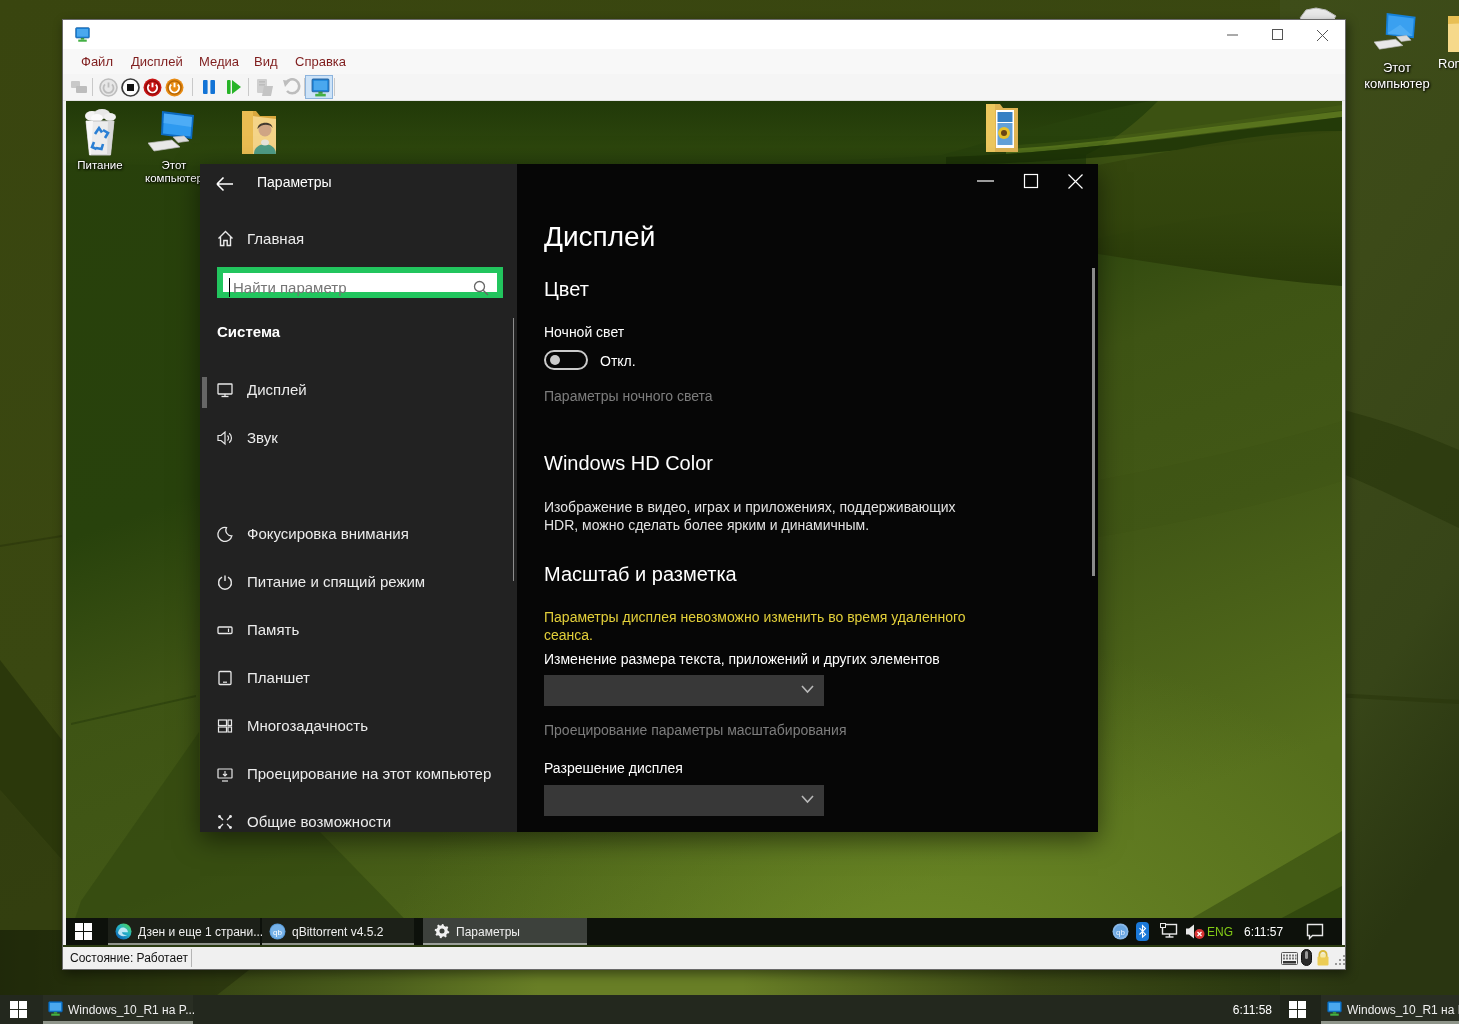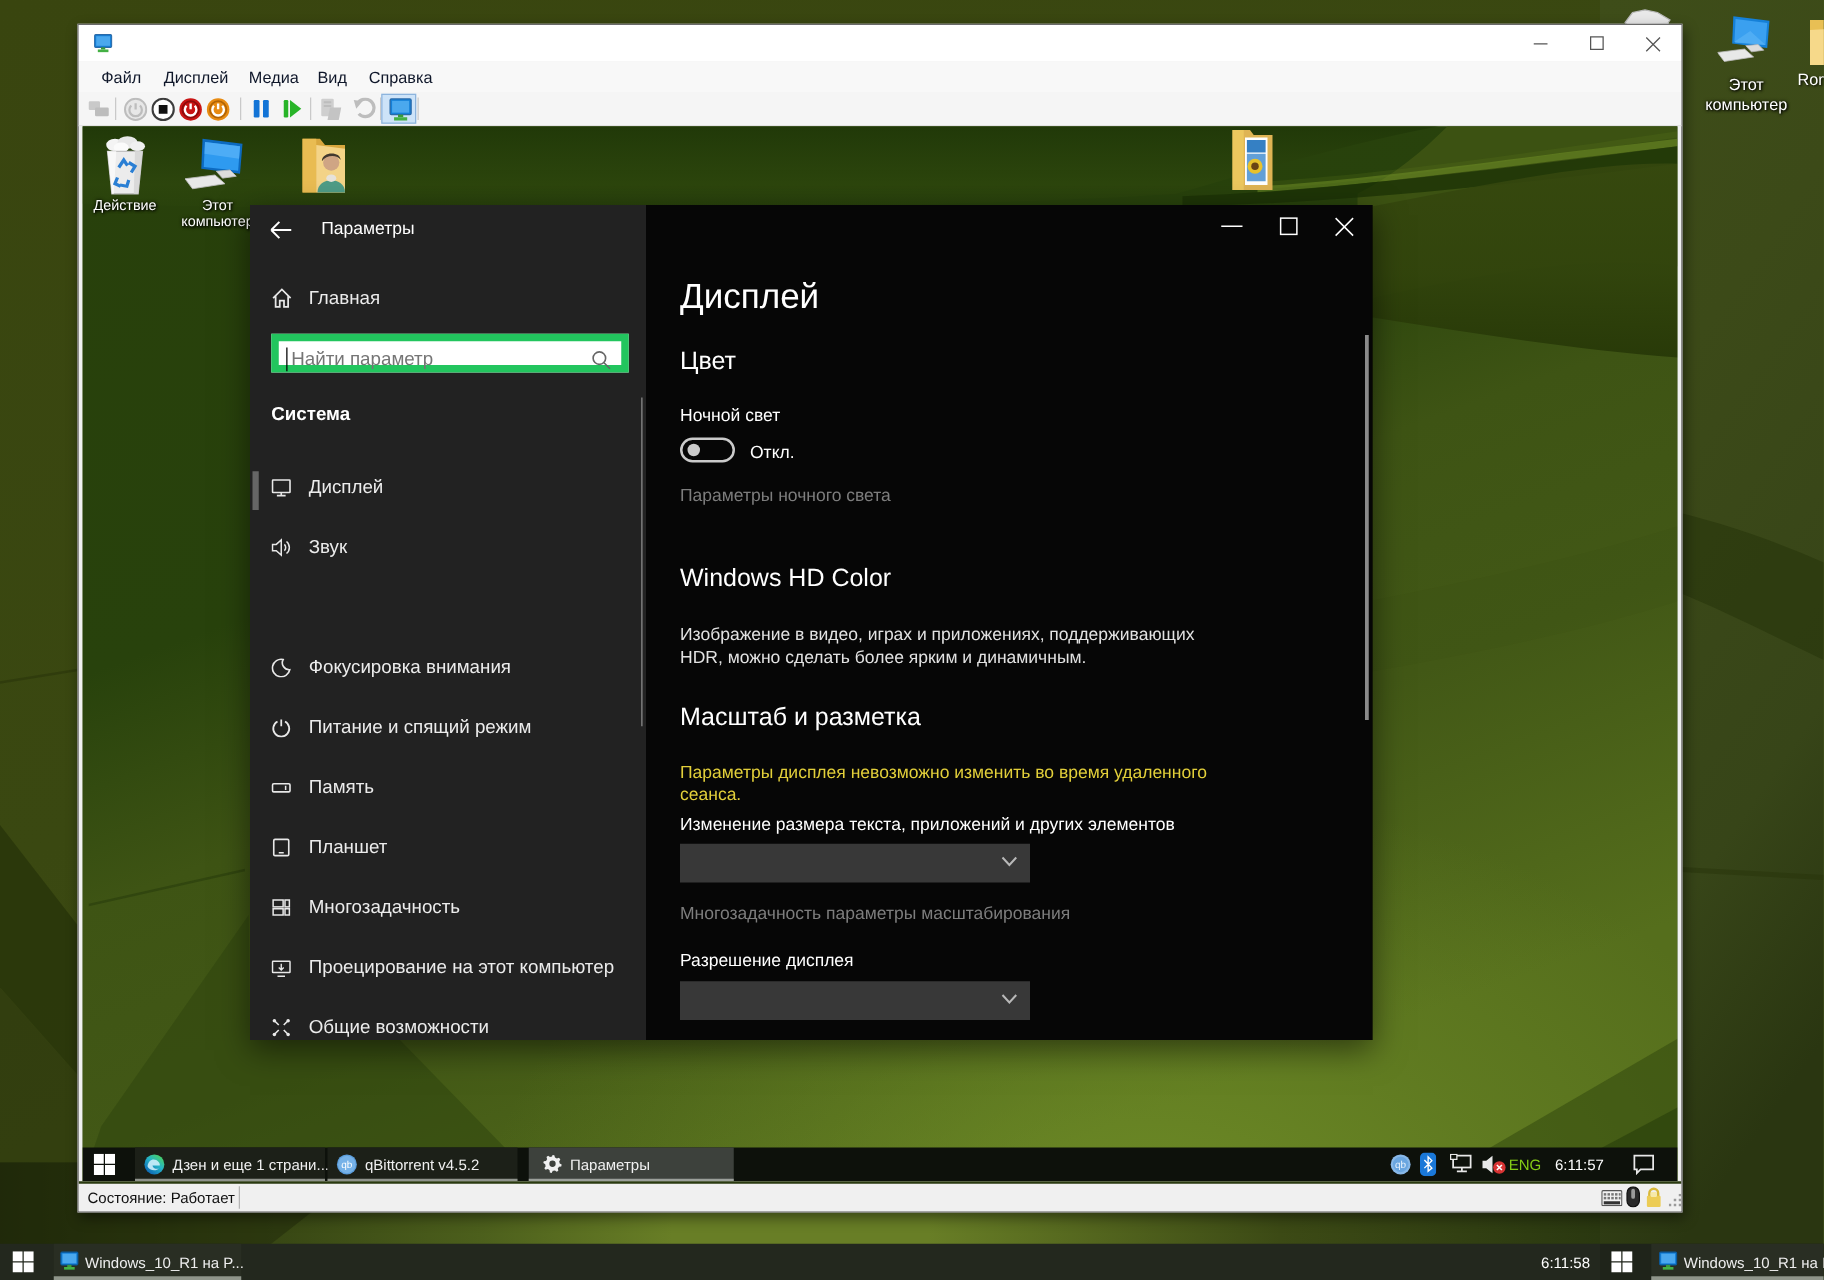--- a/index.html
+++ b/index.html
@@ -17,21 +17,21 @@
 #htb2 { left:1280px; width:179px; background:#1f241a; }
 .htask { position:absolute; top:0; height:26px; background:#292e23; }
 .hunder { position:absolute; bottom:0; height:3px; background:#8f958a; }
 
 
 #vmwin { left:62px; top:19px; width:1284px; height:951px; background:#f0f0f0;
   z-index:4; box-shadow:2px 4px 10px rgba(0,0,0,.45); border:1px solid #6a6a6a; }
 #vtitle { left:0; top:0; width:100%; height:29px; background:#fff; }
 #vtitle .ttxt { position:absolute; left:33px; top:8px; font-size:13px; color:#787878; white-space:nowrap; }
 .capbtn { position:absolute; top:0; width:45px; height:29px; }
-#vmenu { left:0; top:29px; width:100%; height:25px; background:#f8f8f8; font-size:13px; color:#0f172a; }
+#vmenu { left:0; top:29px; width:100%; height:25px; background:#f8f8f8; font-size:13px; color:#7f1d1d; }
 #vmenu span { position:absolute; top:5px; }
 #vtool { left:0; top:54px; width:100%; height:27px; background:#f5f5f5; border-bottom:1px solid #e3e3e3; }
 .tsep { position:absolute; top:4px; width:1px; height:18px; background:#c9c9c9; }
 
 
 #vscreen { left:3px; top:81px; width:1276px; height:844px; overflow:hidden; background:#3a5316; }
 #vmwp { left:0; top:0; width:1276px; height:844px; }
 
 
 .dico { position:absolute; width:76px; text-align:center; color:#fff; font-size:11.5px; }
@@ -303,21 +303,21 @@
       <svg width="42" height="48" viewBox="0 0 42 48" style="display:block; margin:0 auto;">
         <ellipse cx="13" cy="8" rx="7" ry="5" fill="#f4f4f4"></ellipse>
         <ellipse cx="23" cy="6" rx="8" ry="5" fill="#e8e8e8"></ellipse>
         <ellipse cx="31" cy="9" rx="6" ry="4" fill="#f0f0f0"></ellipse>
         <ellipse cx="18" cy="10" rx="6" ry="4" fill="#fbfbfb"></ellipse>
         <path d="M7 13 L35 13 L31.5 47 L10.5 47 Z" fill="#ececec" stroke="#c2c2c2" stroke-width="1"></path>
         <path d="M7 13 L14 13 L12 47 L10.5 47 Z" fill="#f8f8f8"></path>
         <path d="M29 13 L35 13 L31.5 47 L28 47 Z" fill="#d9d9d9"></path>
         <path d="M16 26 l4 -6 3 4.5 M24 22 l5 3 -3 5 M24 36 l-1.5 5 -5.5 -1 M15 34 l-2 5 4.5 2" stroke="#2a7fd4" stroke-width="2.6" fill="none"></path>
       </svg>
-      <div class="lbl">Действие</div>
+      <div class="lbl">Питание</div>
     </div>
     <div class="dico" style="left:70px; top:7px;">
       <svg width="52" height="48" viewBox="0 0 52 46" style="display:block; margin:0 auto;">
         <polygon points="14,2 46,6 44,30 13,26" fill="#0c6ac0"></polygon>
         <polygon points="16,4.5 44,8 42.5,27.5 15,24.5" fill="#2e9af0"></polygon>
         <polygon points="16,4.5 44,8 43.2,18 15.6,14 " fill="#55b0f8" opacity="0.8"></polygon>
         <polygon points="0,34 24,31 32,38 6,42" fill="#e8e8e8" stroke="#bbb" stroke-width="0.7"></polygon>
         <polygon points="25,28 36,27 41,32 30,33.5" fill="#dcdcdc" stroke="#bbb" stroke-width="0.7"></polygon>
       </svg>
       <div class="lbl">Этот<br>компьютер</div>
@@ -464,21 +464,21 @@
       <div class="abs" style="left:344px; top:288px; font-size:20px; color:#fff;">Windows HD Color</div>
       <div class="abs" style="left:344px; top:334px; font-size:14px; color:#e2e2e2; line-height:18px;">Изображение в видео, играх и приложениях, поддерживающих<br>HDR, можно сделать более ярким и динамичным.</div>
       <div class="abs" style="left:344px; top:399px; font-size:20px; color:#fff;">Масштаб и разметка</div>
       <div class="abs" style="left:344px; top:444px; font-size:14px; color:#e2cf3a; line-height:18px;">Параметры дисплея невозможно изменить во время удаленного<br>сеанса.</div>
       <div class="abs" style="left:344px; top:487px; font-size:14px; color:#fff;">Изменение размера текста, приложений и других элементов</div>
       <div class="abs" style="left:344px; top:511px; width:280px; height:31px; background:#383838;">
         <svg style="position:absolute; right:10px; top:10px;" width="13" height="9" viewBox="0 0 13 9">
             <path d="M1 1 L6.5 7 L12 1" stroke="#b8b8b8" stroke-width="1.6" fill="none"></path>
           </svg>
       </div>
-      <div class="abs" style="left:344px; top:558px; font-size:14px; color:#7d7d7d;">Многозадачность параметры масштабирования</div>
+      <div class="abs" style="left:344px; top:558px; font-size:14px; color:#7d7d7d;">Проецирование параметры масштабирования</div>
       <div class="abs" style="left:344px; top:596px; font-size:14px; color:#fff;">Разрешение дисплея</div>
       <div class="abs" style="left:344px; top:621px; width:280px; height:31px; background:#383838;">
         <svg style="position:absolute; right:10px; top:10px;" width="13" height="9" viewBox="0 0 13 9">
             <path d="M1 1 L6.5 7 L12 1" stroke="#b8b8b8" stroke-width="1.6" fill="none"></path>
           </svg>
       </div>
 
       <div class="abs" style="left:892px; top:104px; width:3px; height:308px; background:#8a8a8a;"></div>
     </div>
 

